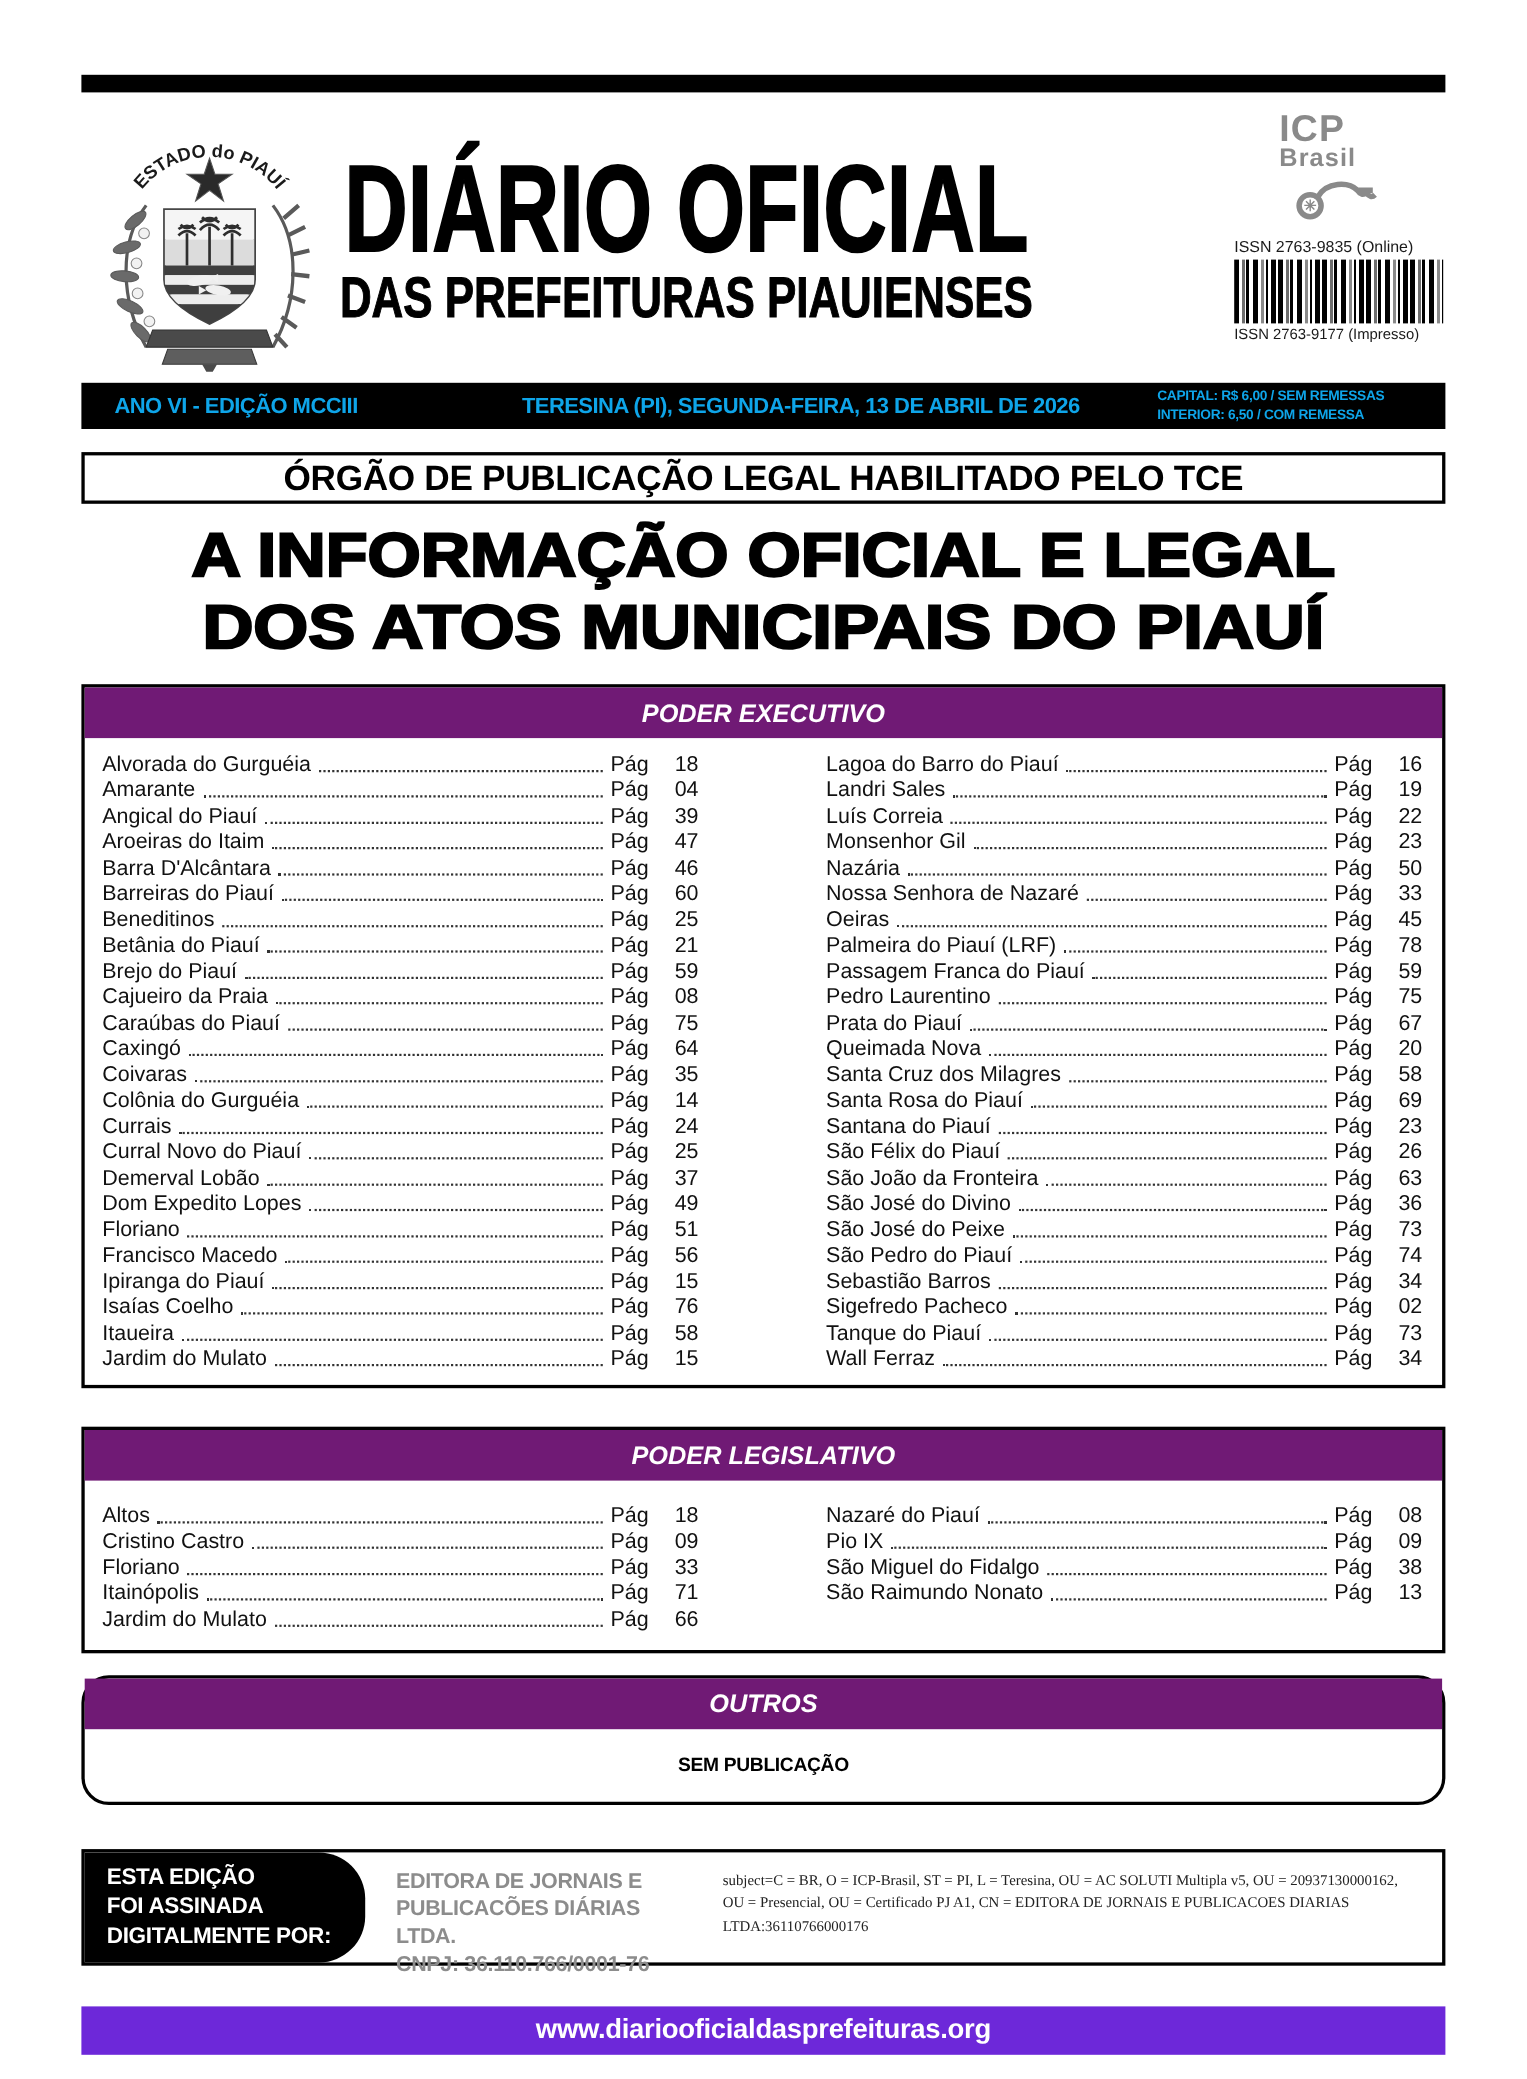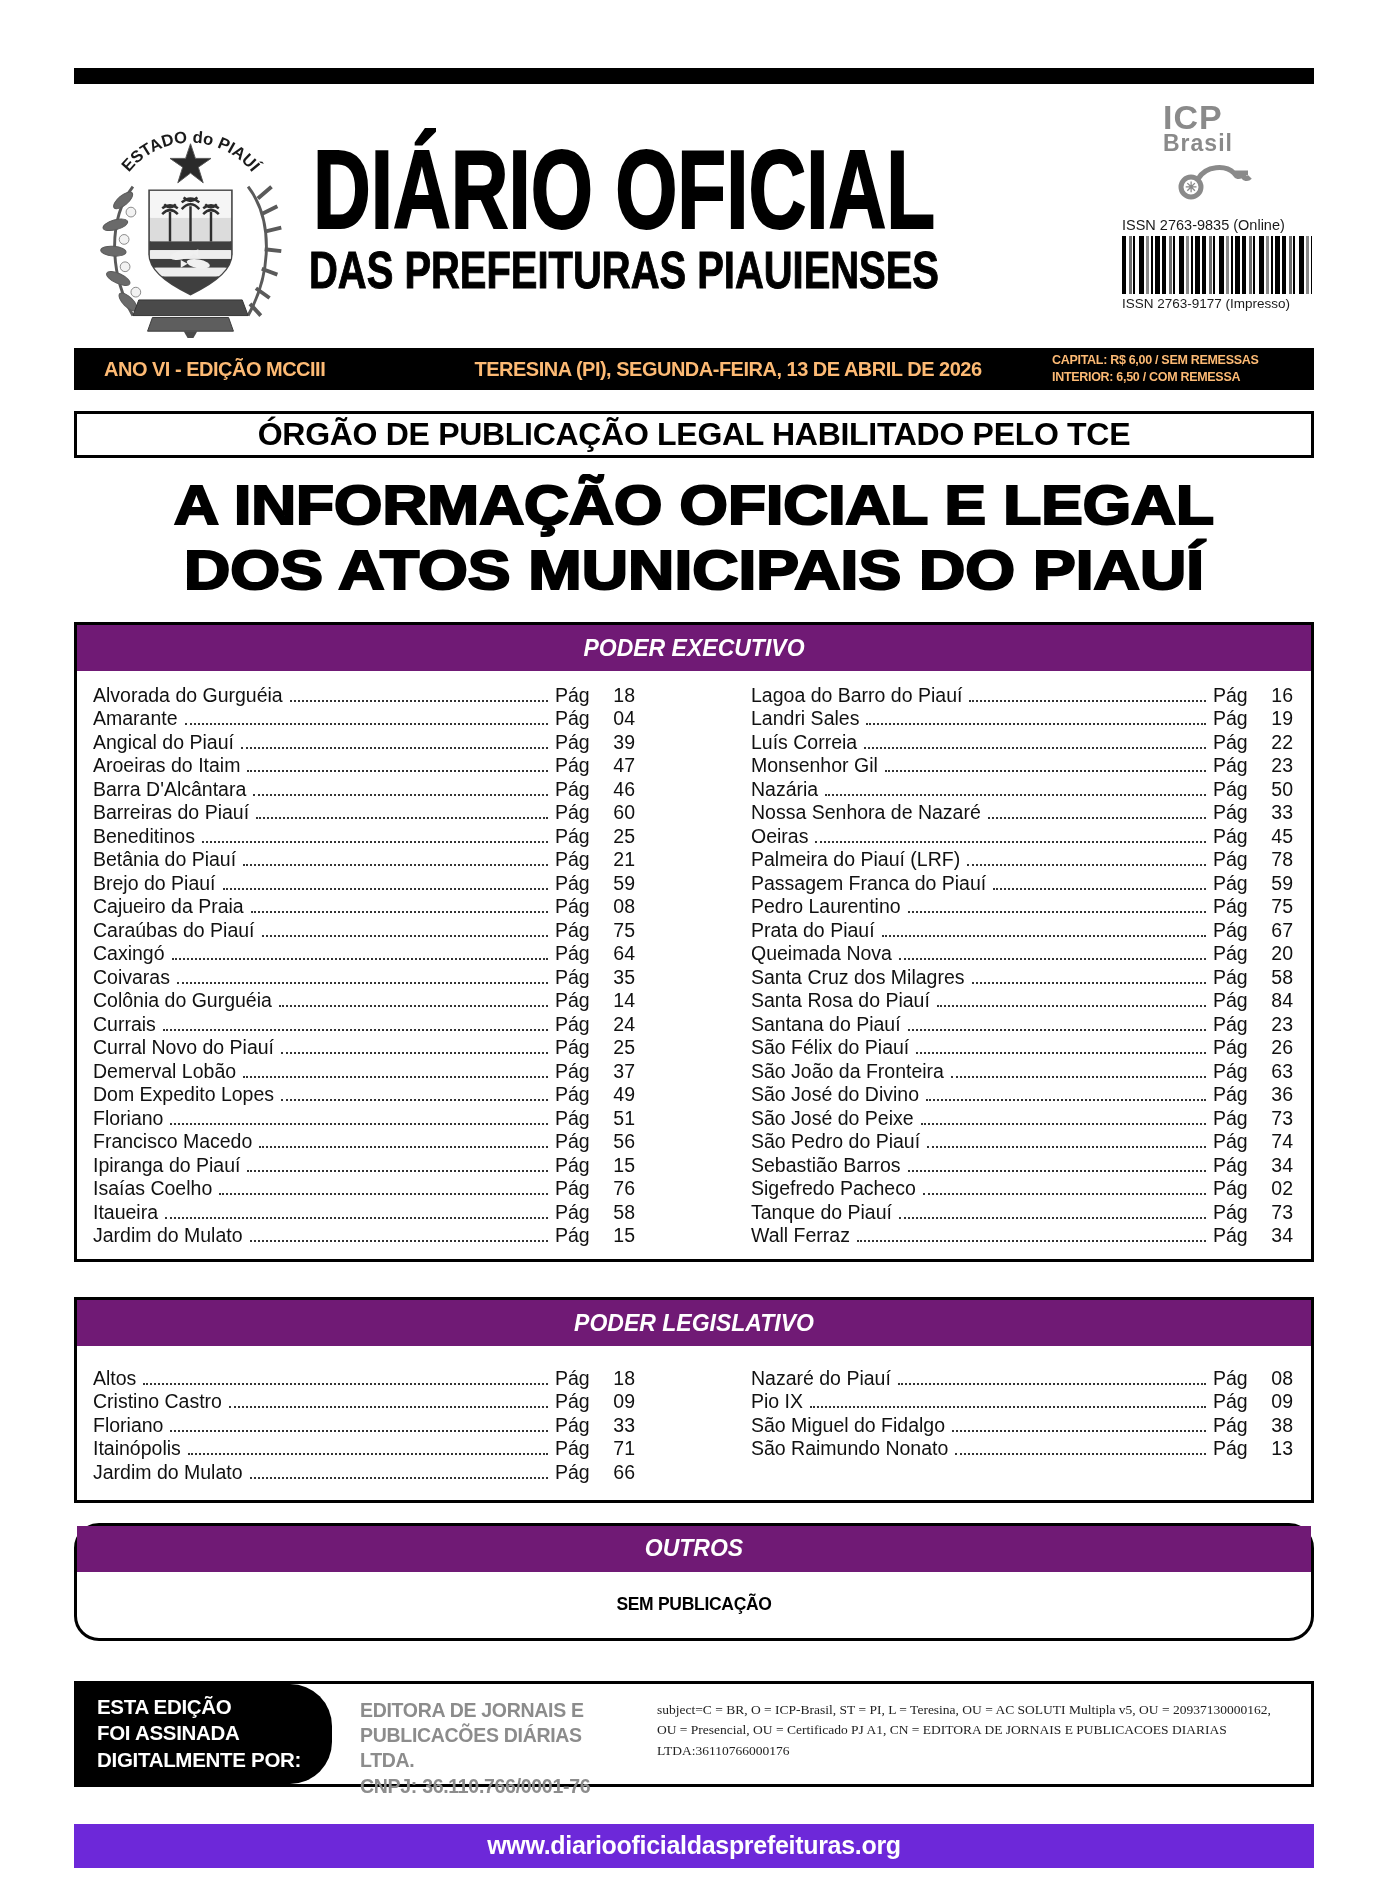--- a/index.html
+++ b/index.html
@@ -18,21 +18,21 @@
   .icp-key{display:block;margin:4px auto 0 auto;}
   .issn-text{font-size:14.5px;color:#1a1a1a;margin-top:14px;text-align:left;white-space:nowrap;}
   .issn-text.bottom{margin-top:2px;font-size:13.5px;}
   .barcode{margin-top:3px;height:58px;width:190px;
     background:repeating-linear-gradient(90deg,
       #000 0 4px,#fff 4px 7px,#6e6e6e 7px 10px,#fff 10px 11px,
       #000 11px 13px,#fff 13px 17px,#000 17px 22px,#fff 22px 24px,
       #8a8a8a 24px 27px,#fff 27px 29px,#000 29px 31px,#fff 31px 33px,
       #000 33px 38px,#fff 38px 40px);}
   
-  .info-bar{margin-top:6px;background:#000;color:#fdba74;height:42px;display:flex;align-items:center;}
+  .info-bar{margin-top:6px;background:#000;color:#0ea5e9;height:42px;display:flex;align-items:center;}
   .info-edition{font-weight:bold;font-size:20px;padding-left:30px;flex:0 0 300px;letter-spacing:-0.5px;}
   .info-date{font-weight:bold;font-size:20px;flex:1 1 auto;text-align:center;letter-spacing:-0.5px;}
   .info-prices{flex:0 0 250px;font-weight:bold;font-size:12.5px;line-height:1.35;padding-right:12px;letter-spacing:-0.3px;}
   
   .tce-box{margin-top:21px;border:3px solid #000;height:41px;display:flex;align-items:center;justify-content:center;}
   .tce-box span{font-weight:bold;font-size:32px;letter-spacing:-0.3px;text-align:center;}
   
   .headline{margin-top:16px;}
   .headline svg{display:block;}
   
@@ -442,21 +442,21 @@
     <span class="name">Santa Cruz dos Milagres</span>
     <span class="leader"></span>
     <span class="pag">Pág</span>
     <span class="num">58</span>
   </div>
 
   <div class="row">
     <span class="name">Santa Rosa do Piauí</span>
     <span class="leader"></span>
     <span class="pag">Pág</span>
-    <span class="num">84</span>
+    <span class="num">69</span>
   </div>
 
   <div class="row">
     <span class="name">Santana do Piauí</span>
     <span class="leader"></span>
     <span class="pag">Pág</span>
     <span class="num">23</span>
   </div>
 
   <div class="row">

